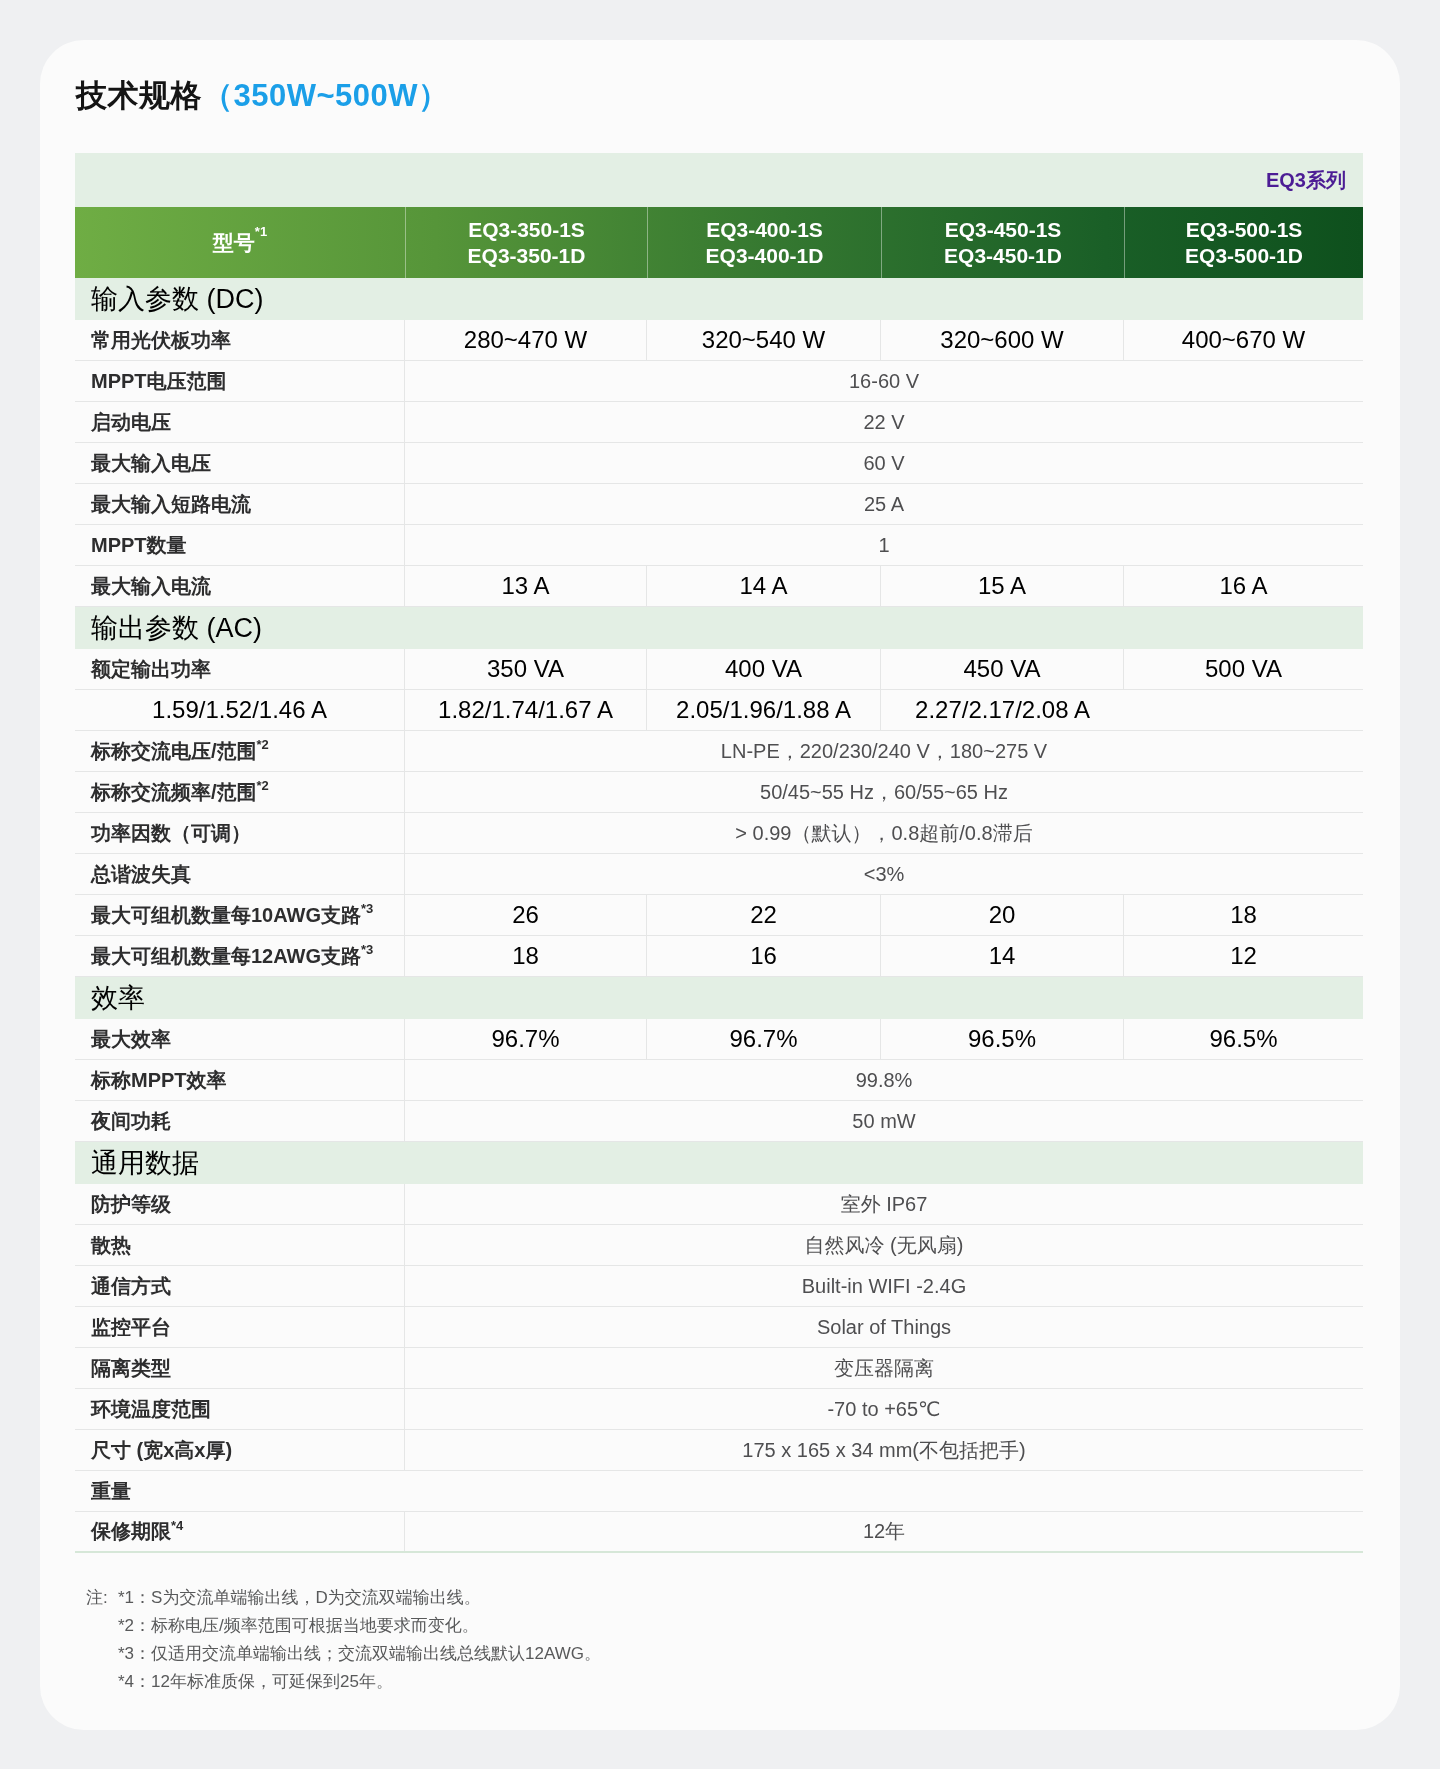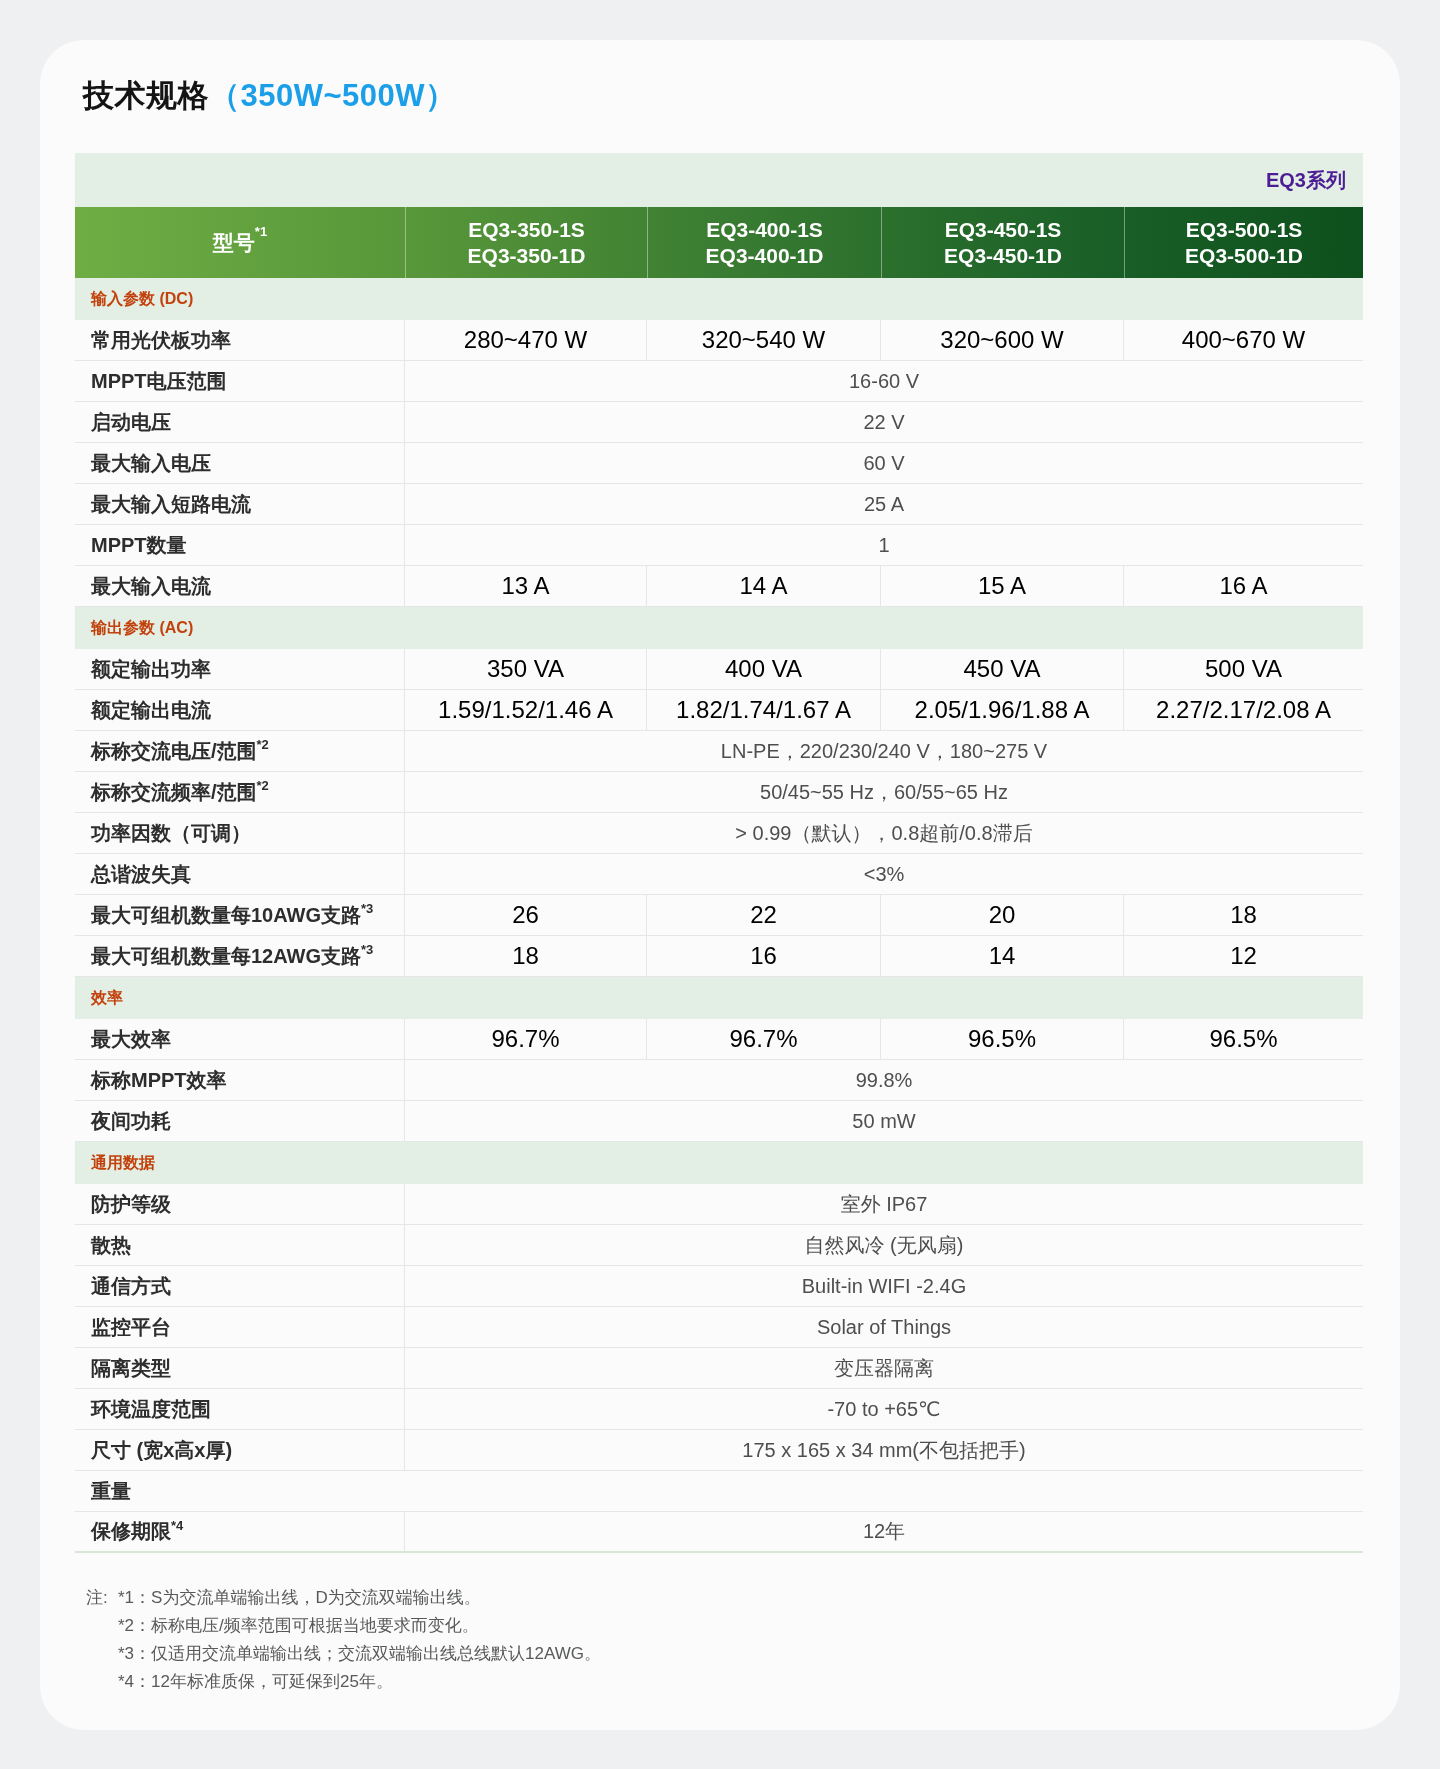--- a/index.html
+++ b/index.html
@@ -10,21 +10,21 @@
     overflow: hidden;
   }
   .card {
     position: absolute; left: 40px; top: 40px;
     width: 1360px; height: 1690px;
     background: #fbfbfb;
     border-radius: 44px;
     padding: 36px 37px 0 35px;
   }
   .page-title {
-    margin-left: 8px;
+    margin-left: 1px;
     font-size: 31px; font-weight: 700; color: #141414;
     letter-spacing: 0.5px;
     line-height: 40px;
   }
   .page-title .blue { color: #1b9fe8; }
 
   .spec-table { margin-top: 37px; width: 1288px; font-size: 20px; }
 
   .series-band {
     height: 54px; background: #e3efe4;
@@ -43,21 +43,21 @@
   }
   .hcell { display: flex; flex-direction: column; align-items: center; justify-content: center; }
   .hcell + .hcell { border-left: 1px solid rgba(255,255,255,0.4); }
   .hcell sup { font-size: 13px; line-height: 0; vertical-align: super; position: relative; top: -6px; }
 
   .section-band {
     height: 42px; background: #e3efe4;
     display: flex; align-items: center;
     padding-left: 16px;
   }
-  .section-band span { color: #c2410c; font-weight: 700; font-size: 16px; }
+  .section-band span { color: #000000; font-weight: 400; font-size: 27px; }
 
   .row {
     display: grid;
     grid-template-columns: 330px 242px 234px 243px 239px;
     min-height: 41px;
     border-bottom: 1px solid #e5e6e6;
     align-items: stretch;
   }
   .section:last-child .row:last-child { border-bottom: 2px solid #d6e7d8; }
   .cell { display: flex; align-items: center; }
@@ -160,21 +160,20 @@
             <span>输出参数 (AC)</span>
           </div>
           <div class="row">
             <div class="cell label">额定输出功率</div>
             <div class="cell value">350 VA</div>
             <div class="cell value">400 VA</div>
             <div class="cell value">450 VA</div>
             <div class="cell value">500 VA</div>
           </div>
           <div class="row">
-            <div class="cell label">额定输出电流</div>
             <div class="cell value">1.59/1.52/1.46 A</div>
             <div class="cell value">1.82/1.74/1.67 A</div>
             <div class="cell value">2.05/1.96/1.88 A</div>
             <div class="cell value">2.27/2.17/2.08 A</div>
           </div>
           <div class="row">
             <div class="cell label">标称交流电压/范围<sup>*2</sup></div>
             <div class="cell span">LN-PE，220/230/240 V，180~275 V</div>
           </div>
           <div class="row">

